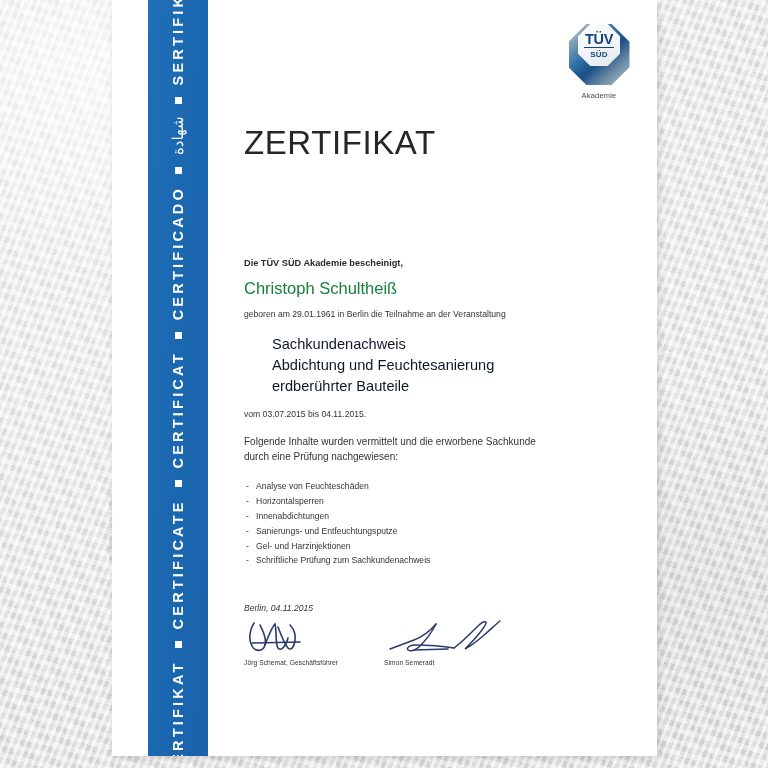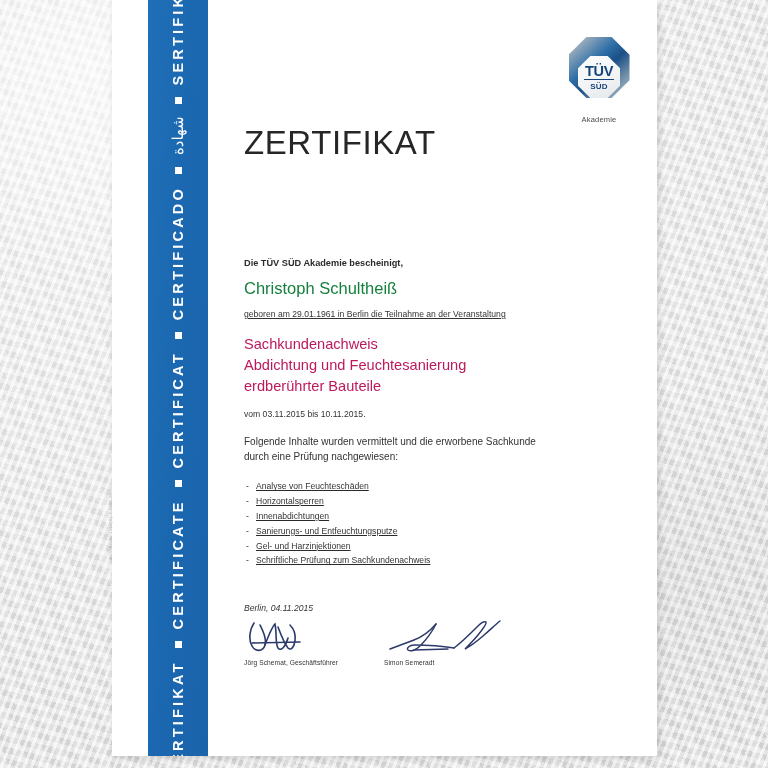--- a/index.html
+++ b/index.html
@@ -106,25 +106,25 @@
     position: absolute;
     left: 450px;
     top: 20px;
     width: 74px;
     text-align: center;
   }
   #logo-octagon {
     position: relative;
     width: 61px;
     height: 61px;
-    margin: 17px auto;
+    margin: 4px auto;
     background: linear-gradient(138deg, #cfd9e2 0%, #8fa6ba 16%, #2f6fa8 40%, #1b4f86 56%, #6d8ca6 76%, #b9c6d2 100%);
     clip-path: polygon(29.3% 0%, 70.7% 0%, 100% 29.3%, 100% 70.7%, 70.7% 100%, 29.3% 100%, 0% 70.7%, 0% 29.3%);
     display: flex;
-    align-items: flex-end;
+    align-items: flex-start;
     justify-content: center;
   }
   #logo-inner {
     width: 42px;
     height: 42px;
     background: linear-gradient(160deg, #fdfdfd 0%, #f1f3f5 60%, #e3e7eb 100%);
     clip-path: polygon(29.3% 0%, 70.7% 0%, 100% 29.3%, 100% 70.7%, 70.7% 100%, 29.3% 100%, 0% 70.7%, 0% 29.3%);
     display: flex;
     flex-direction: column;
     align-items: center;
@@ -179,45 +179,44 @@
   }
   #recipient {
     margin-top: 11px;
     font-size: 16.5px;
     color: #15803d;
   }
   .born {
     margin-top: 11px;
     font-size: 8.6px;
     color: #333333;
-    text-decoration: underline;
   }
   #course {
     margin-top: 15px;
     font-size: 14.6px;
     line-height: 1.45;
-    color: #be185d;
+    color: #0f172a;
+    margin-left: 28px;
   }
   .period {
     margin-top: 12px;
     font-size: 8.6px;
     color: #333333;
   }
   .note {
     margin-top: 15px;
     font-size: 10px;
     line-height: 1.5;
     color: #333333;
     max-width: 300px;
   }
   #topics {
     margin: 15px 0 0 0;
     padding: 0;
     list-style: none;
-    text-decoration: underline;
   }
   #topics li {
     font-size: 8.6px;
     line-height: 1.72;
     color: #333333;
     padding-left: 12px;
     position: relative;
   }
   #topics li::before {
     content: "-";
@@ -295,21 +294,21 @@
     <div class="lead">Die TÜV SÜD Akademie bescheinigt,</div>
 
     <div id="recipient">Christoph Schultheiß</div>
 
     <div class="born">geboren am 29.01.1961 in Berlin die Teilnahme an der Veranstaltung</div>
 
     <div id="course" style="white-space: pre-line;">Sachkundenachweis
 Abdichtung und Feuchtesanierung
 erdberührter Bauteile</div>
 
-    <div class="period">vom 03.11.2015 bis 10.11.2015.</div>
+    <div class="period">vom 03.07.2015 bis 04.11.2015.</div>
 
     <div class="note">Folgende Inhalte wurden vermittelt und die erworbene Sachkunde durch eine Prüfung nachgewiesen:</div>
 
     <ul id="topics">
       <li>Analyse von Feuchteschäden</li>
       <li>Horizontalsperren</li>
       <li>Innenabdichtungen</li>
       <li>Sanierungs- und Entfeuchtungsputze</li>
       <li>Gel- und Harzinjektionen</li>
       <li>Schriftliche Prüfung zum Sachkundenachweis</li>

